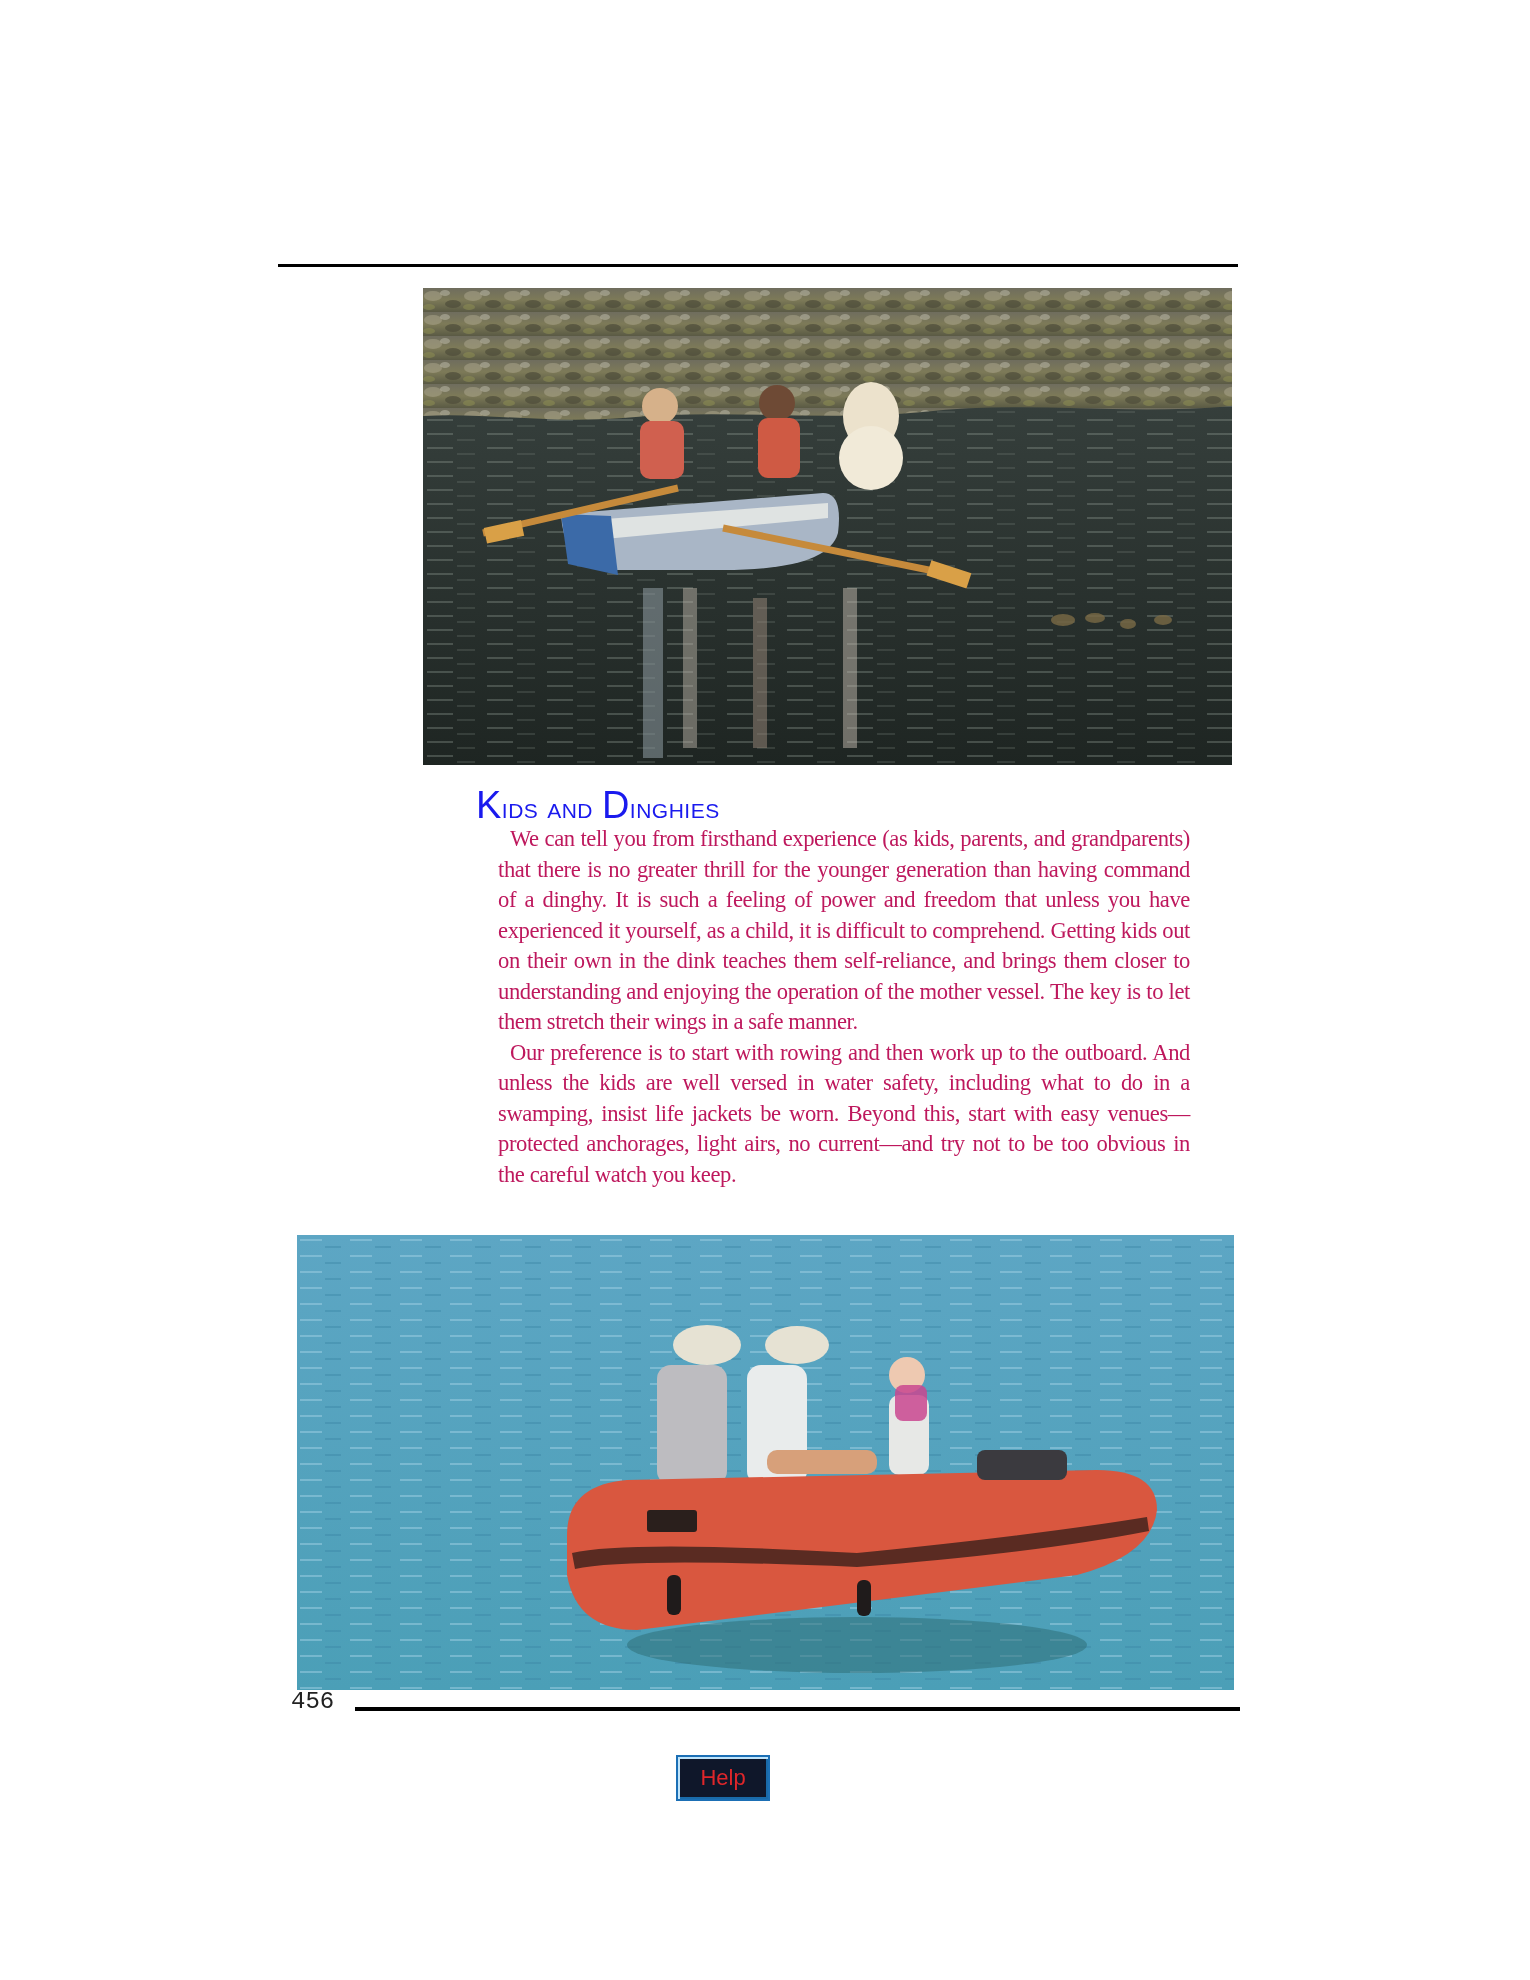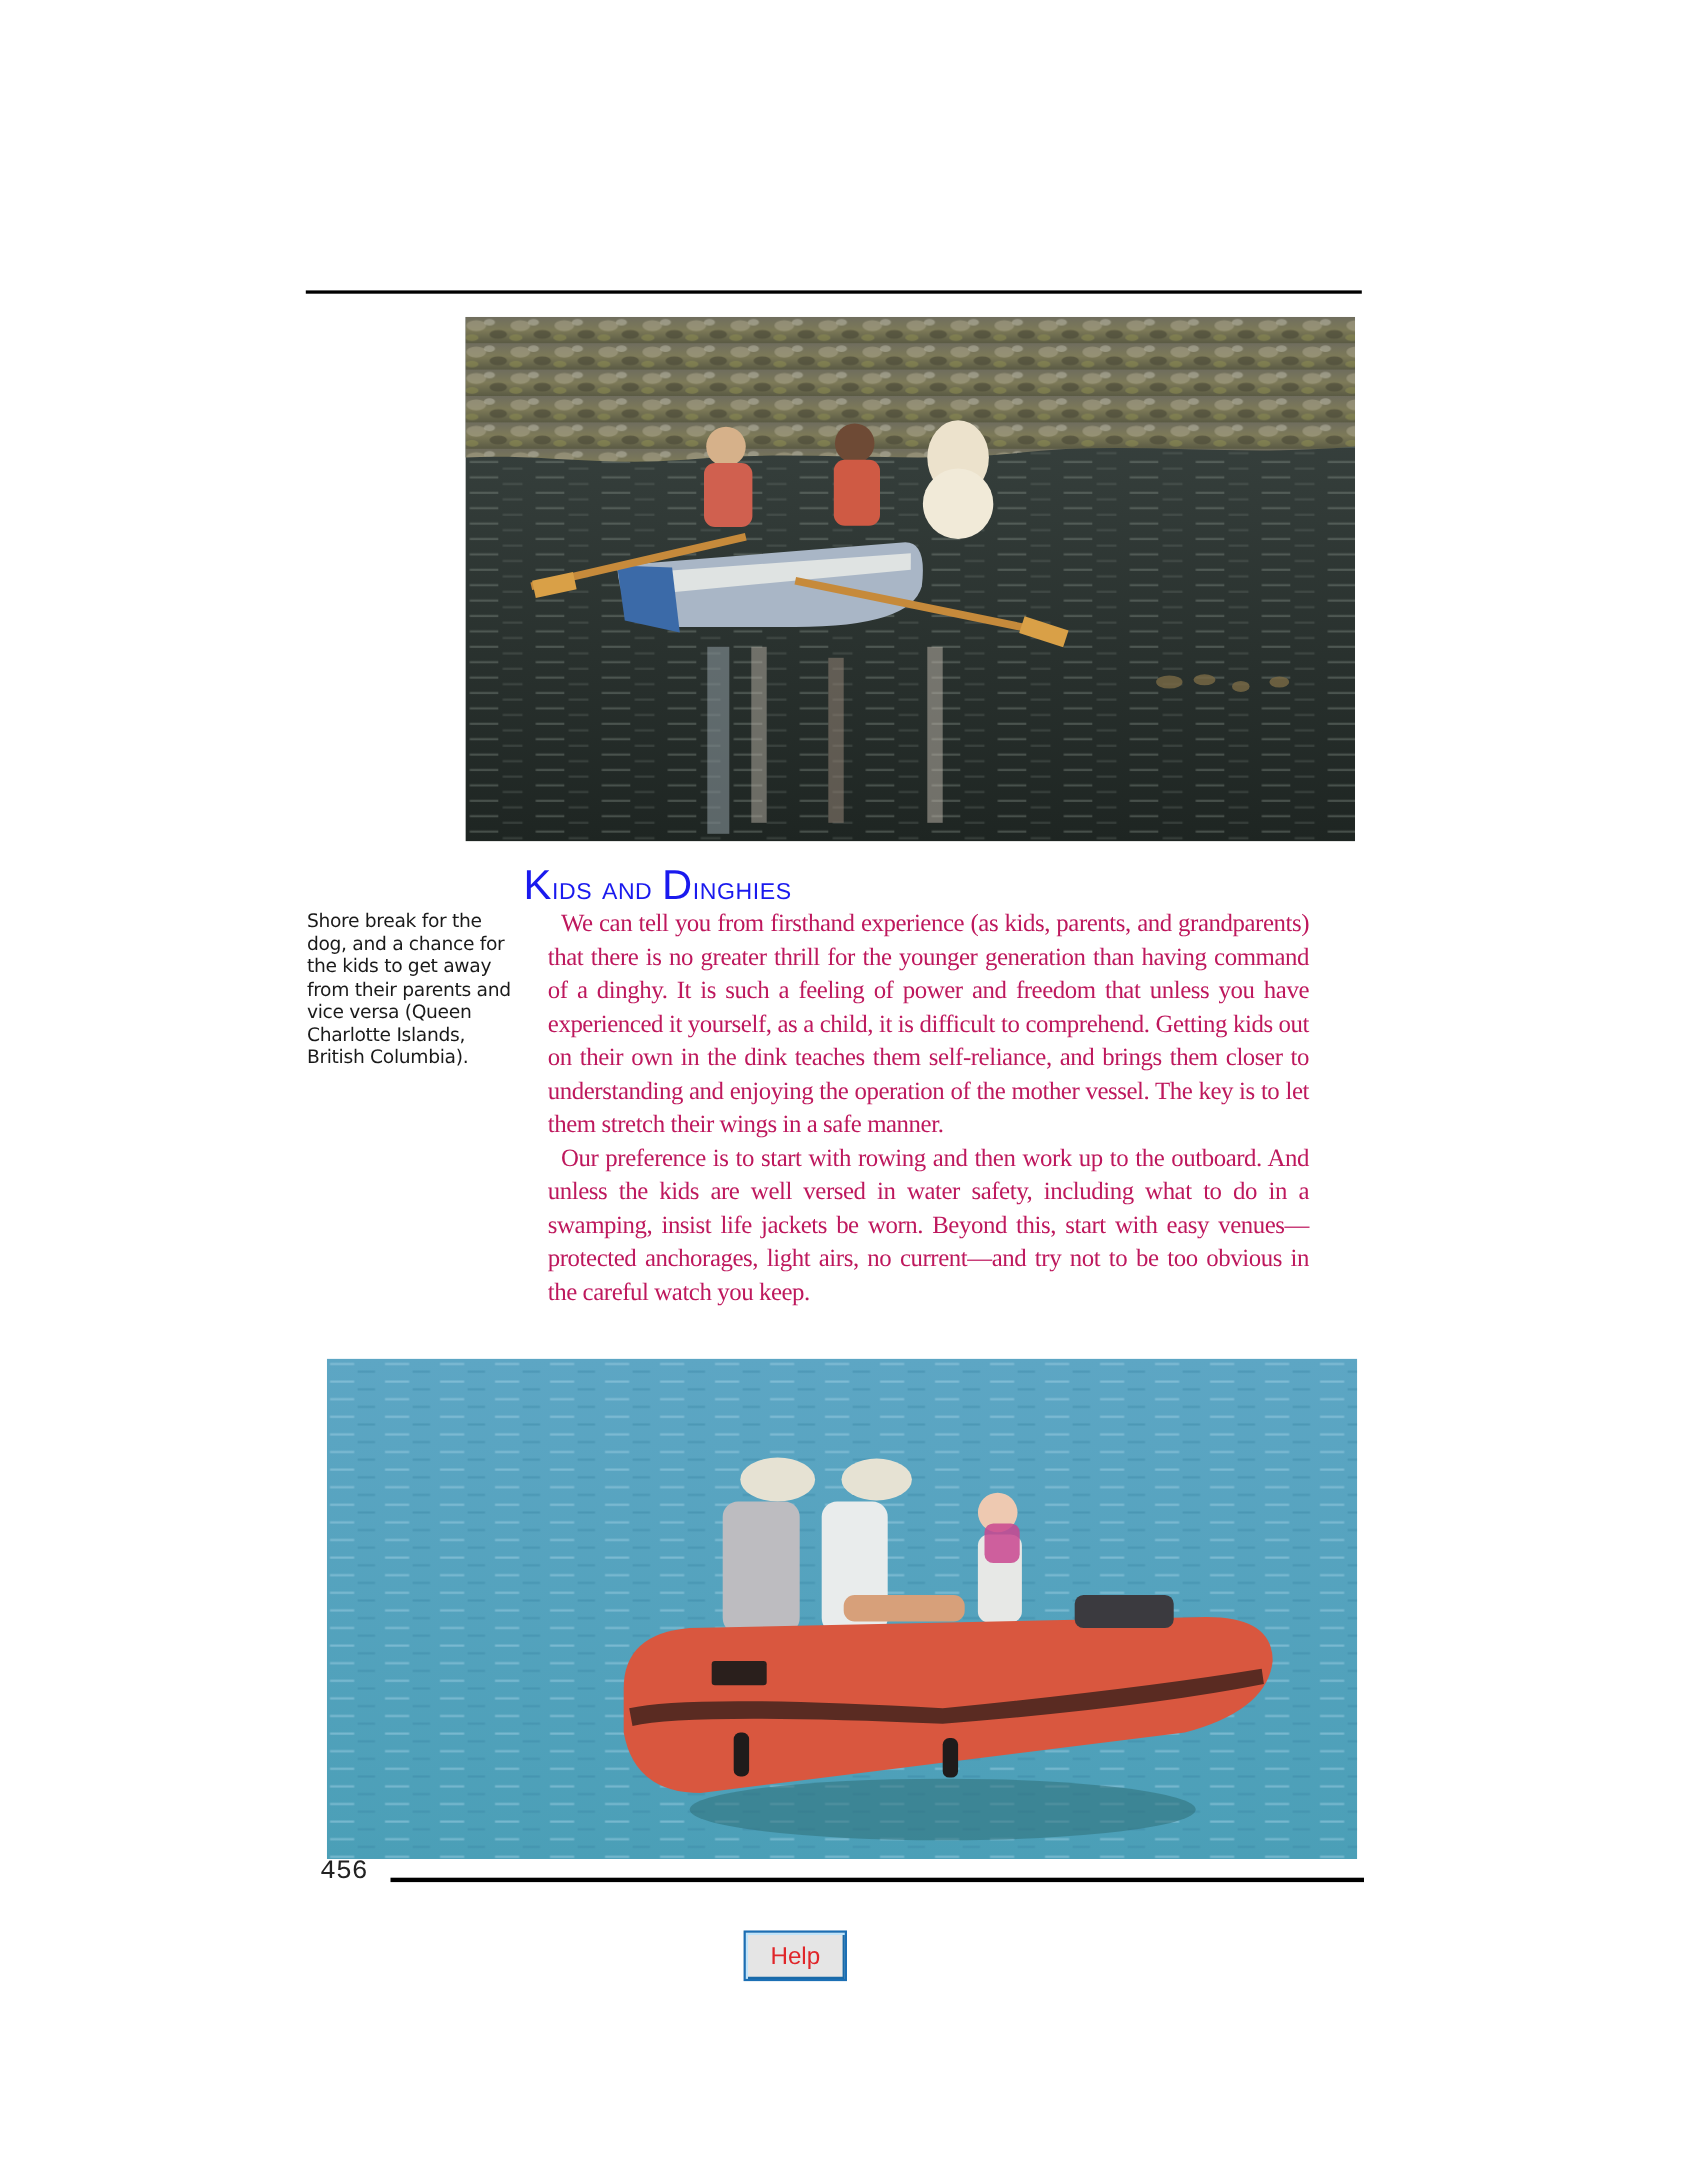--- a/index.html
+++ b/index.html
@@ -37,21 +37,21 @@
   }
   .body-text p { margin: 0; text-indent: 12px; }
 
   .page-number {
     position: absolute; left: 291px; top: 1688px;
     font-family: Liberation Mono, monospace; font-size: 24px; color: #222; text-align: center;
   }
 
   .help-button {
     position: absolute; left: 676px; top: 1755px; width: 94px; height: 46px;
-    background: #e5e5e5; border: 2px solid #1b6fb5; box-sizing: border-box;
+    background: #0f172a; border: 2px solid #1b6fb5; box-sizing: border-box;
     box-shadow: inset 2px 2px 0 #bfe4fb, inset -2px -2px 0 #1a6aa8;
     color: #e0262a; font-family: "Liberation Sans", sans-serif; font-size: 22px;
     display: flex; align-items: center; justify-content: center; cursor: pointer;
   }
 </style>
 </head>
 <body>
 
 <div class="rule" id="top-rule"></div>
 
@@ -113,21 +113,20 @@
       <ellipse cx="672" cy="330" rx="10" ry="5"></ellipse>
       <ellipse cx="705" cy="336" rx="8" ry="5"></ellipse>
       <ellipse cx="740" cy="332" rx="9" ry="5"></ellipse>
     </g>
   </svg>
 </div>
 
 <h1 class="heading"><span class="big">K</span><span>ids and </span><span class="big">D</span><span>inghies</span></h1>
 
 <div class="caption">
-  <p>Shore break for the dog, and a chance for the kids to get away from their parents and vice versa (Queen Charlotte Islands, British Columbia).</p>
 </div>
 
 <div class="body-text">
   <p>We can tell you from firsthand experience (as kids, parents, and grandparents) that there is no greater thrill for the younger generation than having command of a dinghy. It is such a feeling of power and freedom that unless you have experienced it yourself, as a child, it is difficult to comprehend. Getting kids out on their own in the dink teaches them self-reliance, and brings them closer to understanding and enjoying the operation of the mother vessel. The key is to let them stretch their wings in a safe manner.</p>
   <p>Our preference is to start with rowing and then work up to the outboard. And unless the kids are well versed in water safety, including what to do in a swamping, insist life jackets be worn. Beyond this, start with easy venues—protected anchorages, light airs, no current—and try not to be too obvious in the careful watch you keep.</p>
 </div>
 
 <div class="photo" id="photo-inflatable" role="img" aria-label="Two adults in sun hats and a toddler in a red inflatable dinghy on blue water">
   <svg width="937" height="455" viewBox="0 0 937 455" xmlns="http://www.w3.org/2000/svg">
     <defs>

